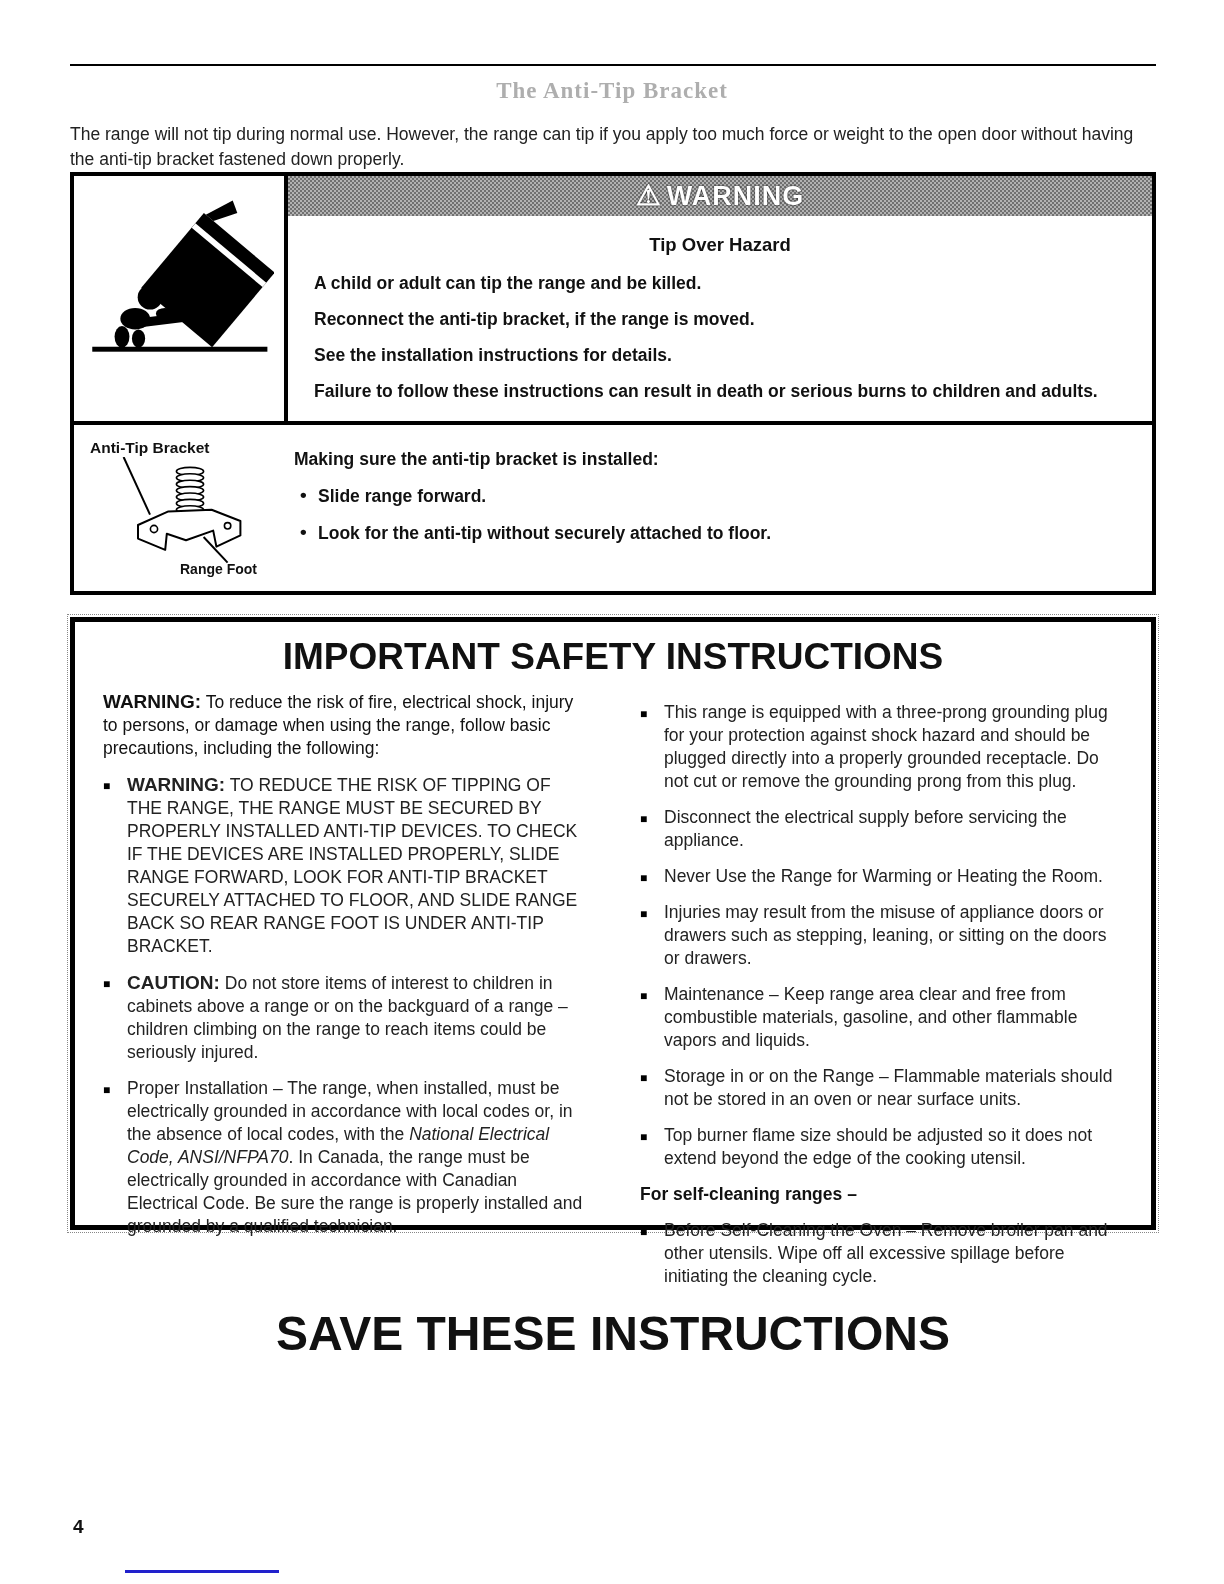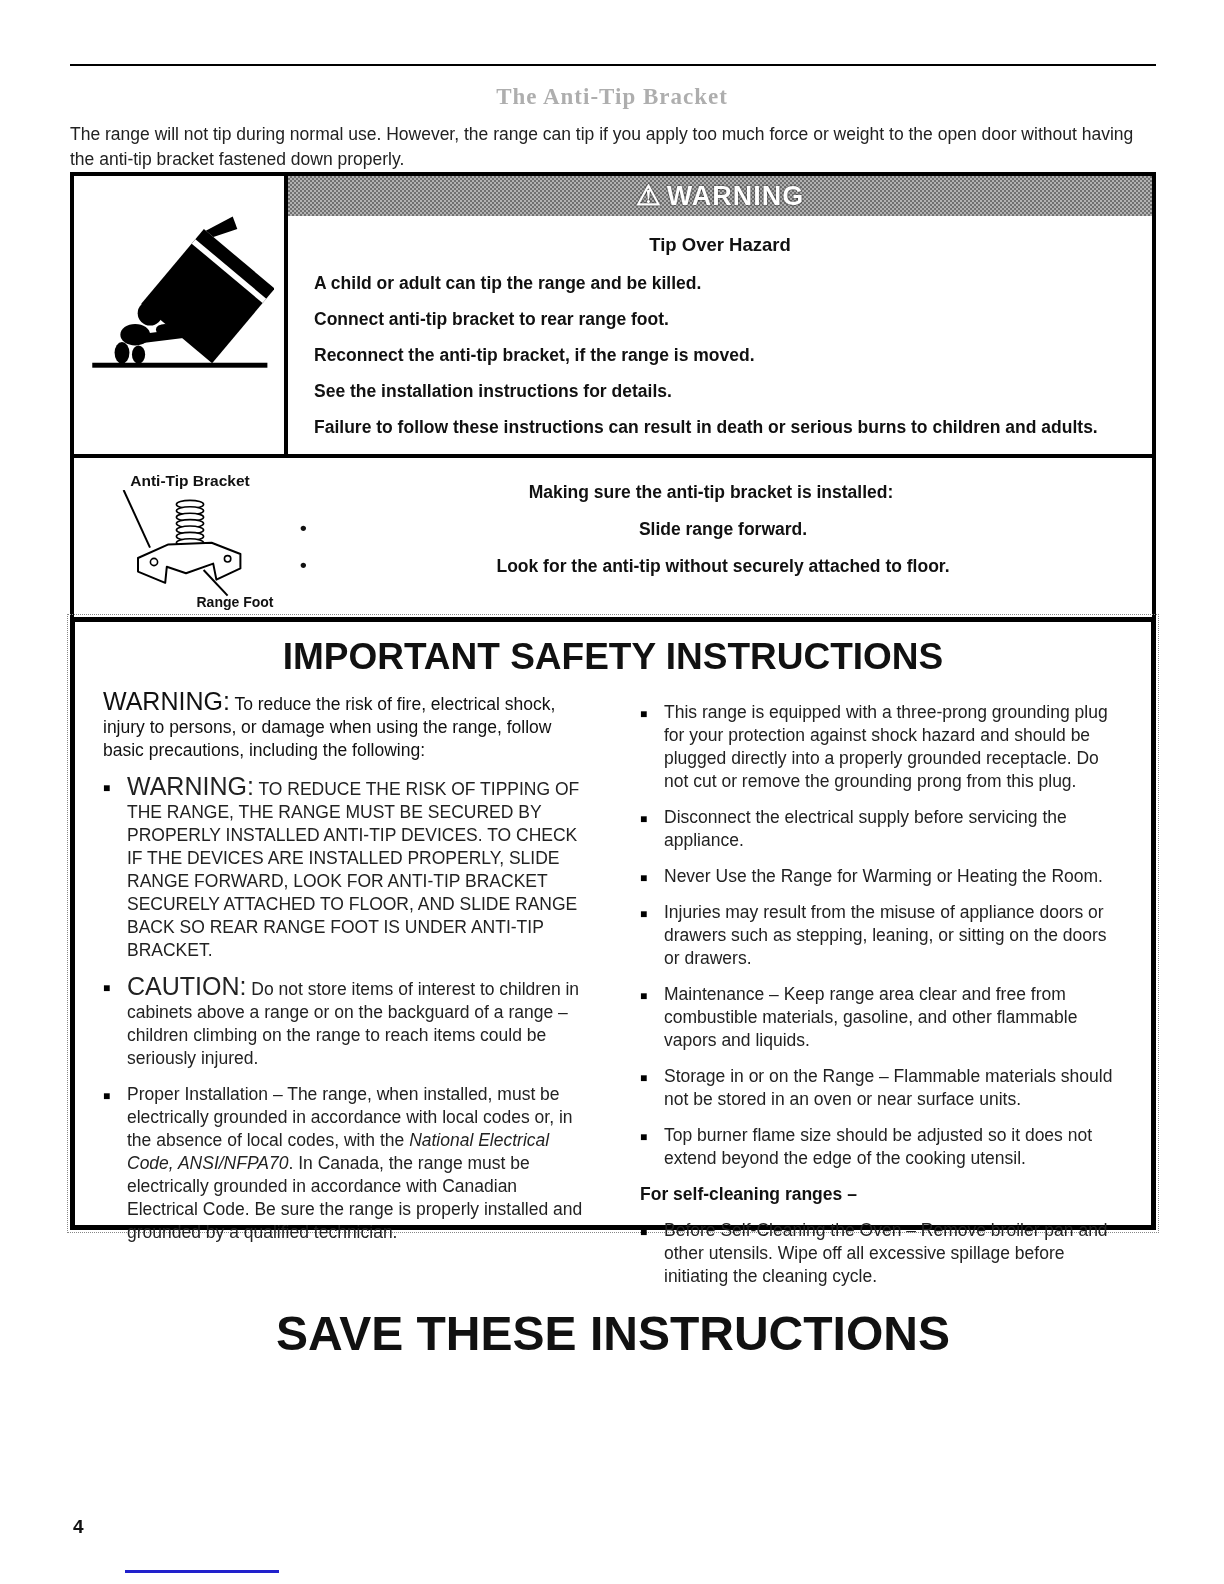--- a/index.html
+++ b/index.html
@@ -10,21 +10,21 @@
     background:#ffffff;
     font-family:"Liberation Sans", sans-serif;
     color:#111;
     overflow:hidden;
   }
   .top-rule{
     position:absolute;left:70px;top:64px;width:1086px;height:0;
     border-top:2px solid #000;
   }
   .doc-title{
-    position:absolute;left:0;top:84px;width:1224px;
+    position:absolute;left:0;top:78px;width:1224px;
     text-align:center;
     font-family:"Liberation Serif", serif;
     font-size:23px;font-weight:bold;
     color:#9a9a9a;letter-spacing:1px;
     opacity:.8;
   }
   .intro{
     position:absolute;left:70px;top:104px;width:1086px;
     font-size:17.5px;line-height:25px;color:#222;
   }
@@ -57,21 +57,21 @@
     text-shadow:0 0 2px #000;
   }
   .wb-hazard-title{
     text-align:center;font-weight:bold;font-size:18.5px;
     margin-top:18px;
   }
   .wb-lines{padding:2px 24px 16px 26px;}
   .wb-lines p{
     margin:14px 0 0 0;font-weight:bold;font-size:17.5px;line-height:22px;
   }
-  .wb-bottom{display:flex;min-height:150px;text-align:center;}
+  .wb-bottom{display:flex;min-height:150px;}
   .wb-diagram-cell{
     width:216px;flex:0 0 216px;position:relative;
     padding:12px 0 8px 14px;box-sizing:border-box;
   }
   .diag-label-top{font-weight:bold;font-size:15.5px;margin:2px 0 0 2px;}
   .diag-label-bottom{font-weight:bold;font-size:14px;margin:-4px 0 6px 92px;}
   .diag-svg{display:block;margin:0 0 0 18px;}
   .wb-make-sure{flex:1;padding:24px 24px 10px 4px;}
   .wb-make-sure h3{margin:0;font-size:17.5px;font-weight:bold;}
   .dot-bullets{list-style:none;margin:4px 0 0 0;padding:0;}
@@ -90,21 +90,21 @@
     outline:1px dotted #888;outline-offset:2px;
     background:#fff;
   }
   .isi-title{
     text-align:center;font-size:37px;font-weight:bold;
     margin:14px 0 10px 0;letter-spacing:0;
   }
   .isi-cols{display:flex;gap:50px;padding:0 26px;}
   .isi-col{flex:1;min-width:0;}
   .isi-intro{margin:2px 0 0 2px;font-size:17.5px;line-height:23px;}
-  .lead{font-weight:normal;font-size:25px;text-align:right;}
+  .lead{font-weight:bold;font-size:19px;text-align:right;}
   .sq-bullets{list-style:none;margin:0;padding:0;}
   .sq-bullets li{
     position:relative;margin-top:13px;padding-left:26px;
     font-size:17.5px;line-height:23px;color:#222;
   }
   .sq-bullets li::before{
     content:"■";position:absolute;left:2px;top:2px;font-size:12px;color:#000;
   }
   .isi-sub{
     margin:13px 0 0 2px;font-weight:bold;font-size:17.5px;line-height:23px;color:#111;
@@ -154,21 +154,20 @@
         </svg>
       </div>
       <div class="wb-content">
         <div class="wb-banner">
           <span class="tri">⚠</span>
           <span class="lbl">WARNING</span>
         </div>
         <div class="wb-hazard-title">Tip Over Hazard</div>
         <div class="wb-lines">
           <p>A child or adult can tip the range and be killed.</p>
-          <p>Connect anti-tip bracket to rear range foot.</p>
           <p>Reconnect the anti-tip bracket, if the range is moved.</p>
           <p>See the installation instructions for details.</p>
           <p>Failure to follow these instructions can result in death or serious burns to children and adults.</p>
         </div>
       </div>
     </div>
 
     <div class="wb-bottom">
       <div class="wb-diagram-cell">
         <div class="diag-label-top">Anti-Tip Bracket</div>

